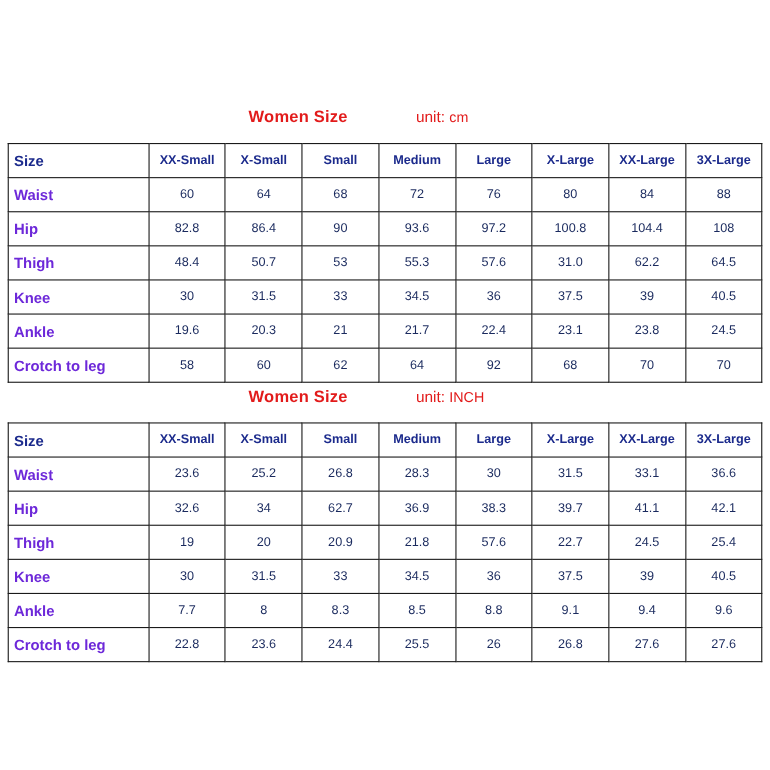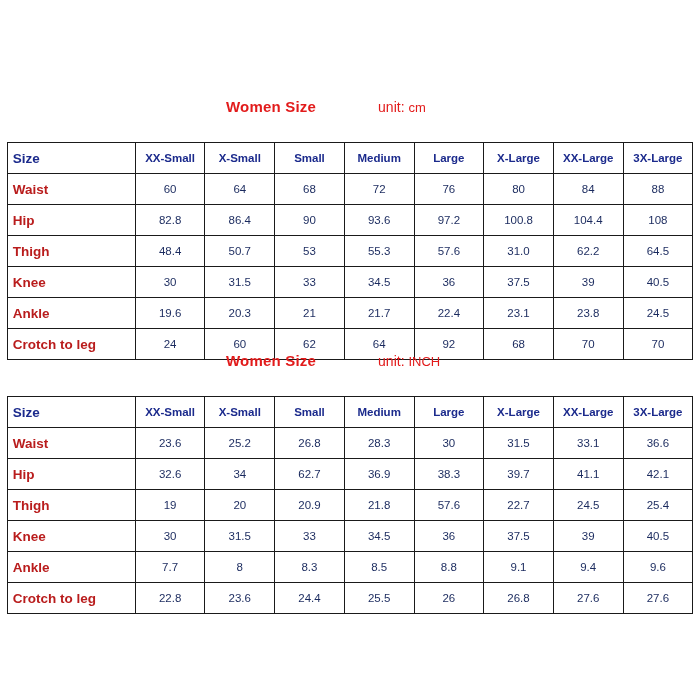--- a/index.html
+++ b/index.html
@@ -43,37 +43,37 @@
     font-size: 14px;
     margin-left: 62px;
   }
   .unit-text .unit-val {
     font-size: 13px;
   }
   table.size-table {
     border-collapse: collapse;
     table-layout: fixed;
     width: 686px;
-    margin: 12px auto;
+    margin: 0 auto;
   }
   table.size-table td {
     border: 1px solid #1a1a1a;
     height: 30px;
     text-align: center;
     vertical-align: middle;
     font-size: 11.5px;
     color: #1a2a5e;
     padding: 0 2px;
   }
   table.size-table td.rowhead {
     text-align: left;
     padding-left: 5px;
     font-weight: bold;
     font-size: 13.5px;
-    color: #b91c1c;
+    color: #6d28d9;
   }
   table.size-table tr.header-row td {
     font-weight: bold;
     font-size: 11.5px;
     color: #1b2a8c;
   }
   table.size-table tr.header-row td.rowhead {
     font-size: 13.5px;
   }
   col.c-label { width: 128px; }
@@ -166,21 +166,21 @@
           <td>20.3</td>
           <td>21</td>
           <td>21.7</td>
           <td>22.4</td>
           <td>23.1</td>
           <td>23.8</td>
           <td>24.5</td>
         </tr>
         <tr>
           <td class="rowhead">Crotch to leg</td>
-          <td>24</td>
+          <td>58</td>
           <td>60</td>
           <td>62</td>
           <td>64</td>
           <td>92</td>
           <td>68</td>
           <td>70</td>
           <td>70</td>
         </tr>
       </tbody>
     </table>

